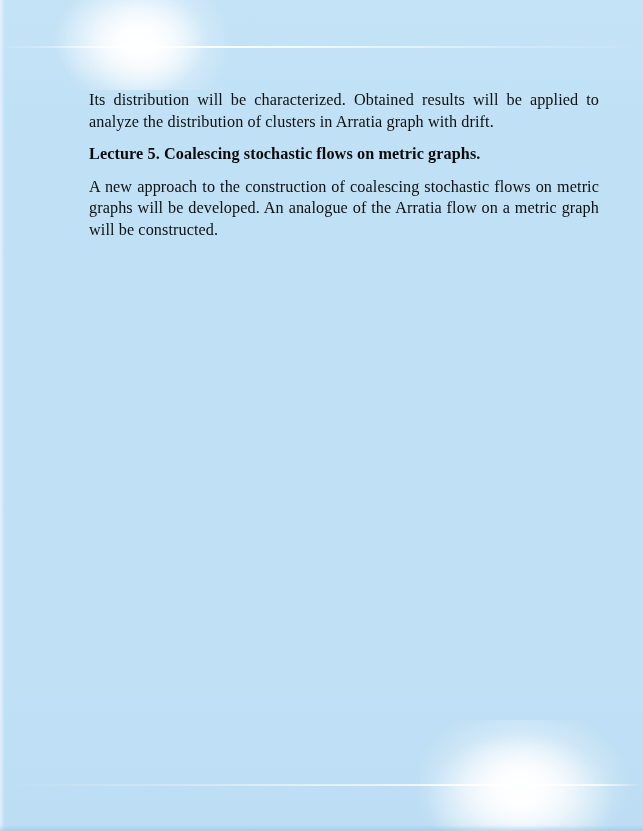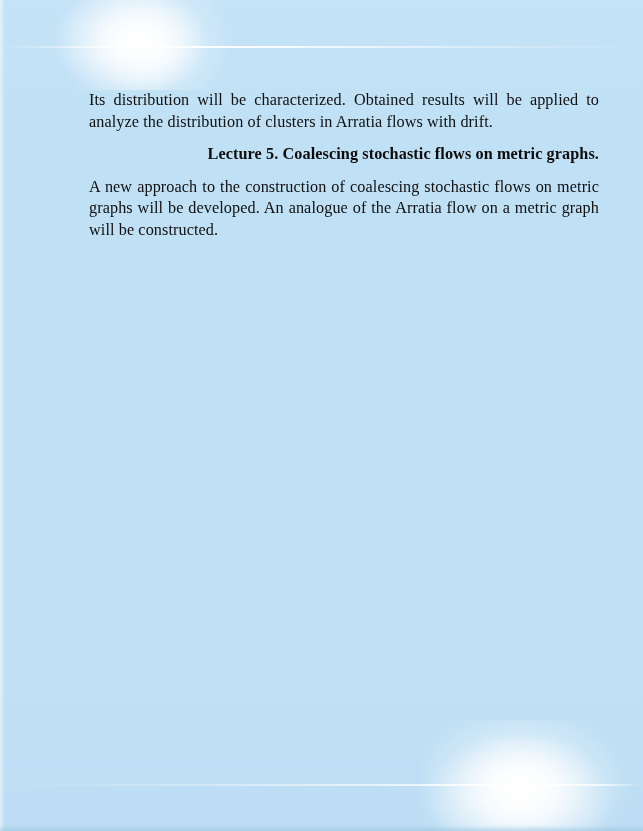--- a/index.html
+++ b/index.html
@@ -104,36 +104,36 @@
   p.body-text:last-child {
     margin-bottom: 8px;
   }
   h2.lecture-heading {
     margin: 7px 0 11px 0;
     font-size: 16.2px;
     line-height: 21.5px;
     font-weight: bold;
     color: #0b0b0b;
     letter-spacing: 0.1px;
-    text-align: right;
+    text-align: left;
   }
 </style>
 </head>
 <body>
 
 <div id="page">
 
   <div class="glow-top"></div>
   <div class="streak streak-top"></div>
   <div class="glow-bottom"></div>
   <div class="streak streak-bottom"></div>
   <div class="edge-left"></div>
   <div class="edge-bottom"></div>
 
   <div id="content">
-    <p class="body-text">Its distribution will be characterized. Obtained results will be applied to analyze the distribution of clusters in Arratia flows with drift.</p>
+    <p class="body-text">Its distribution will be characterized. Obtained results will be applied to analyze the distribution of clusters in Arratia graph with drift.</p>
 
     <h2 class="lecture-heading">Lecture 5. Coalescing stochastic flows on metric graphs.</h2>
 
     <p class="body-text">A new approach to the construction of coalescing stochastic flows on metric graphs will be developed. An analogue of the Arratia flow on a metric graph will be constructed.</p>
   </div>
 
 </div>
 
 </body></html>

